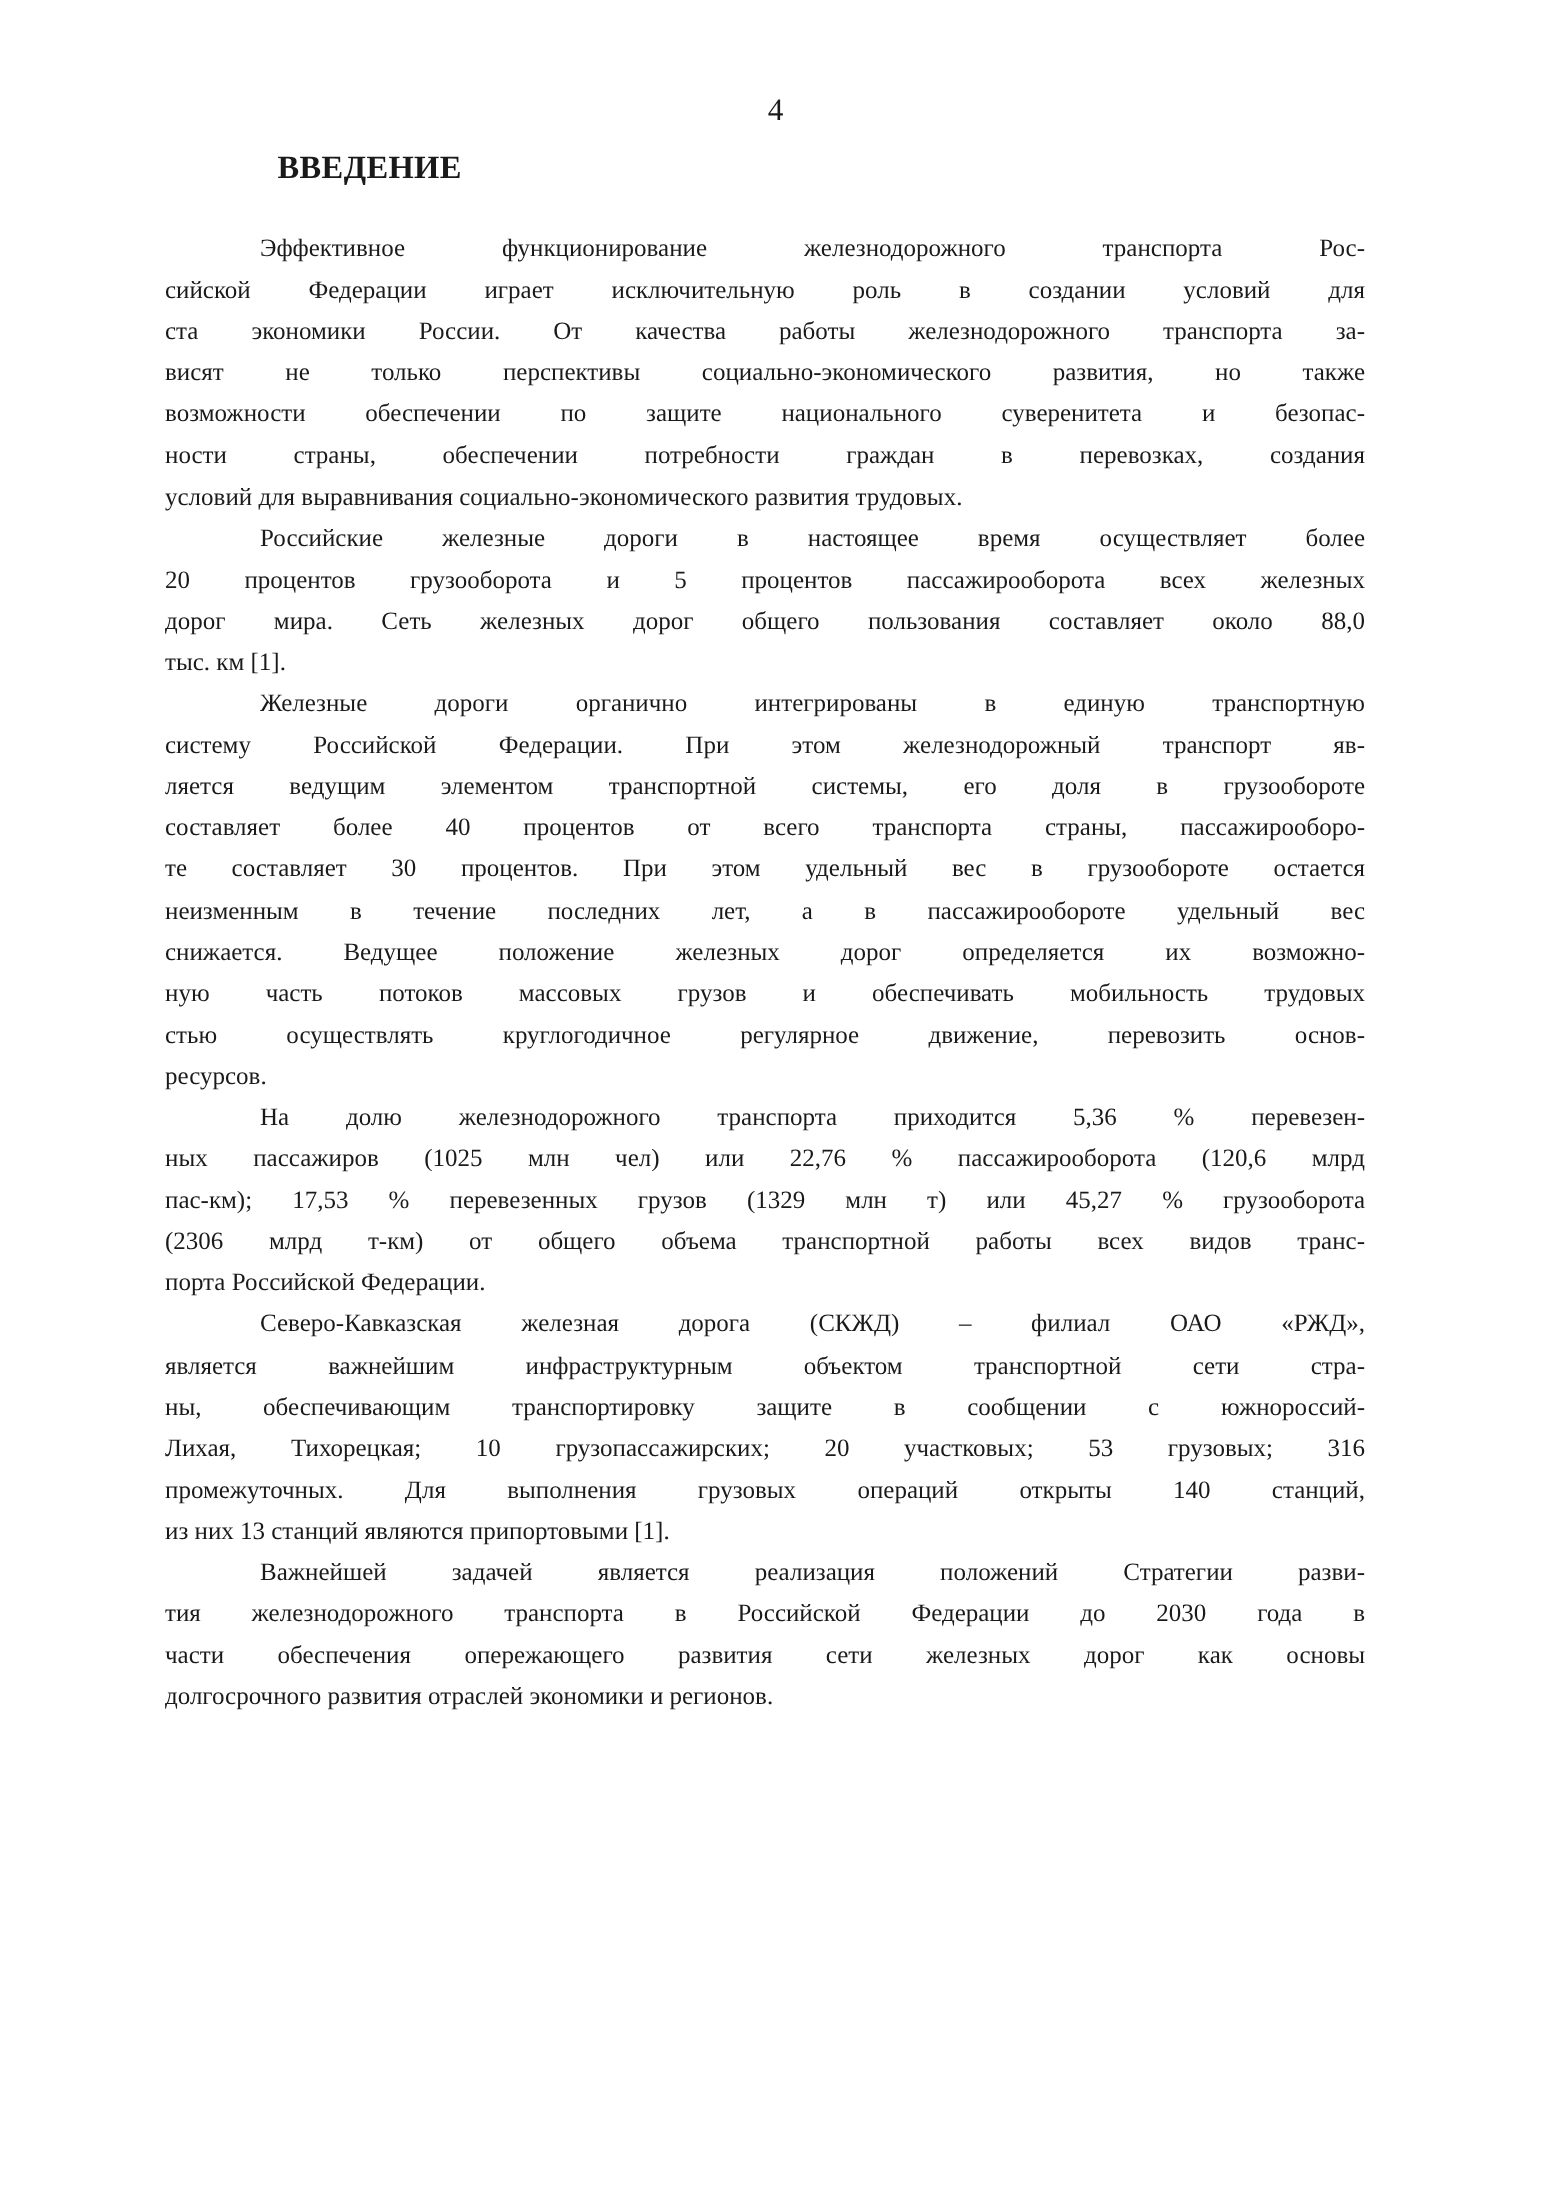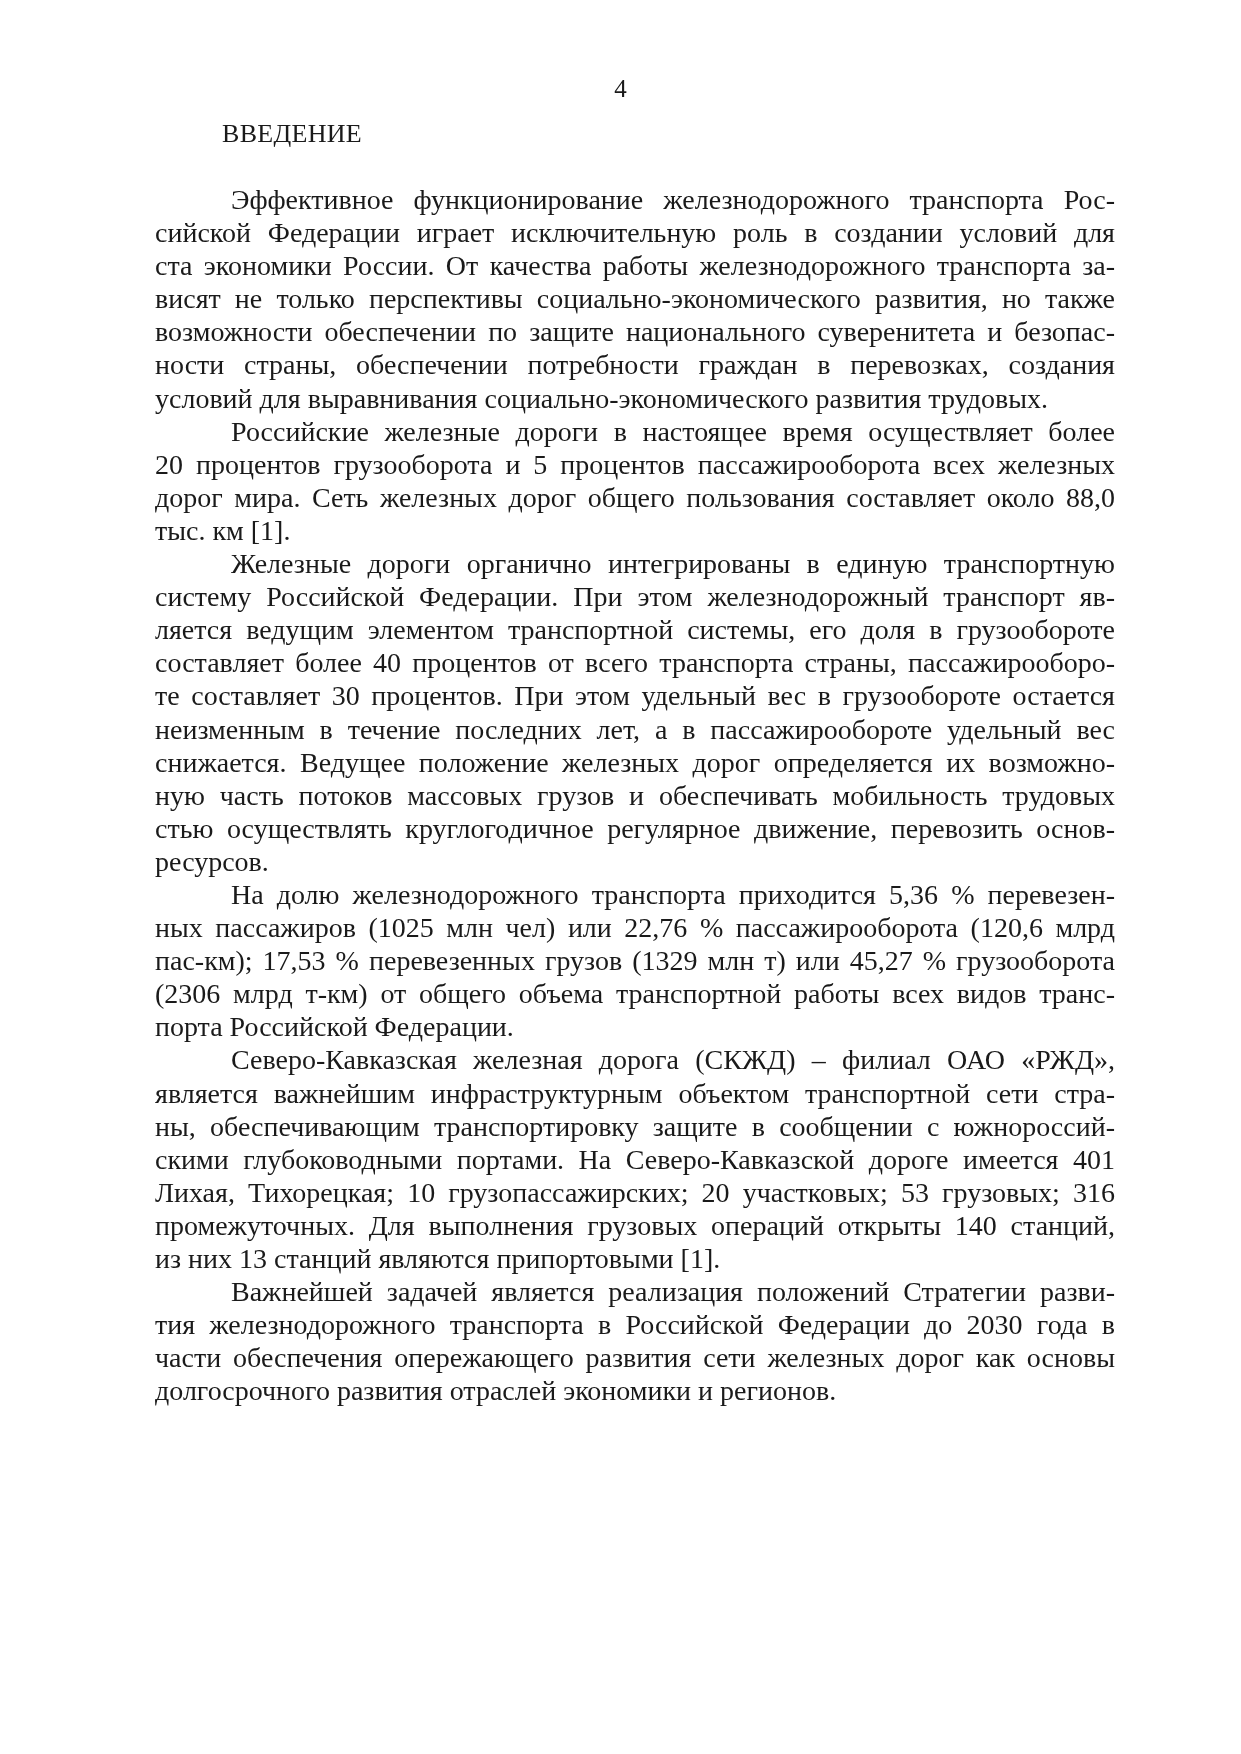--- a/index.html
+++ b/index.html
@@ -8,25 +8,25 @@
     position: absolute; left: 0; top: 0; width: 1241px; height: 1754px;
     background: #ffffff; color: #1a1a1a;
     font-family: "Liberation Serif", "DejaVu Serif", serif;
   }
   .page-number {
     position: absolute; top: 74px; left: 0; width: 1241px;
     text-align: center; font-size: 25px; line-height: 30px;
   }
   .heading {
     position: absolute; top: 118px; left: 222px;
-    font-size: 26px; font-weight: normal; line-height: 32px; letter-spacing: 0.3px;
+    font-size: 26px; font-weight: bold; line-height: 32px; letter-spacing: 0.3px;
   }
   .body {
-    position: absolute; top: 183px; left: 155px; width: 960px;
-    font-size: 28px; line-height: 33.1px;
+    position: absolute; top: 183px; left: 132px; width: 960px;
+    font-size: 20px; line-height: 33.1px;
   }
   .para { margin: 0; }
   .line {
     display: block; height: 33.1px; white-space: nowrap;
     text-align: justify; text-align-last: justify;
   }
   .line.last { text-align-last: left; }
   .line.first { text-indent: 76px; }
 </style>
 </head>
@@ -67,21 +67,20 @@
         <span class="line first">На долю железнодорожного транспорта приходится 5,36 % перевезен-</span>
         <span class="line">ных пассажиров (1025 млн чел) или 22,76 % пассажирооборота (120,6  млрд</span>
         <span class="line">пас-км); 17,53 % перевезенных грузов (1329 млн т) или 45,27 % грузооборота</span>
         <span class="line">(2306 млрд т-км) от общего объема транспортной работы всех видов транс-</span>
         <span class="line last">порта Российской Федерации.</span>
       </div>
       <div class="para">
         <span class="line first">Северо-Кавказская железная дорога (СКЖД) – филиал ОАО «РЖД»,</span>
         <span class="line">является важнейшим инфраструктурным объектом транспортной сети стра-</span>
         <span class="line">ны, обеспечивающим транспортировку защите в сообщении с южнороссий-</span>
-        <span class="line">скими глубоководными портами. На Северо-Кавказской дороге имеется 401</span>
         <span class="line">Лихая, Тихорецкая; 10 грузопассажирских; 20 участковых; 53 грузовых; 316</span>
         <span class="line">промежуточных. Для выполнения грузовых операций открыты 140 станций,</span>
         <span class="line last">из них 13 станций являются припортовыми [1].</span>
       </div>
       <div class="para">
         <span class="line first">Важнейшей задачей является реализация положений Стратегии разви-</span>
         <span class="line">тия железнодорожного транспорта в Российской Федерации до 2030 года в</span>
         <span class="line">части обеспечения опережающего развития сети железных дорог как основы</span>
         <span class="line last">долгосрочного развития отраслей экономики и регионов.</span>
       </div>

